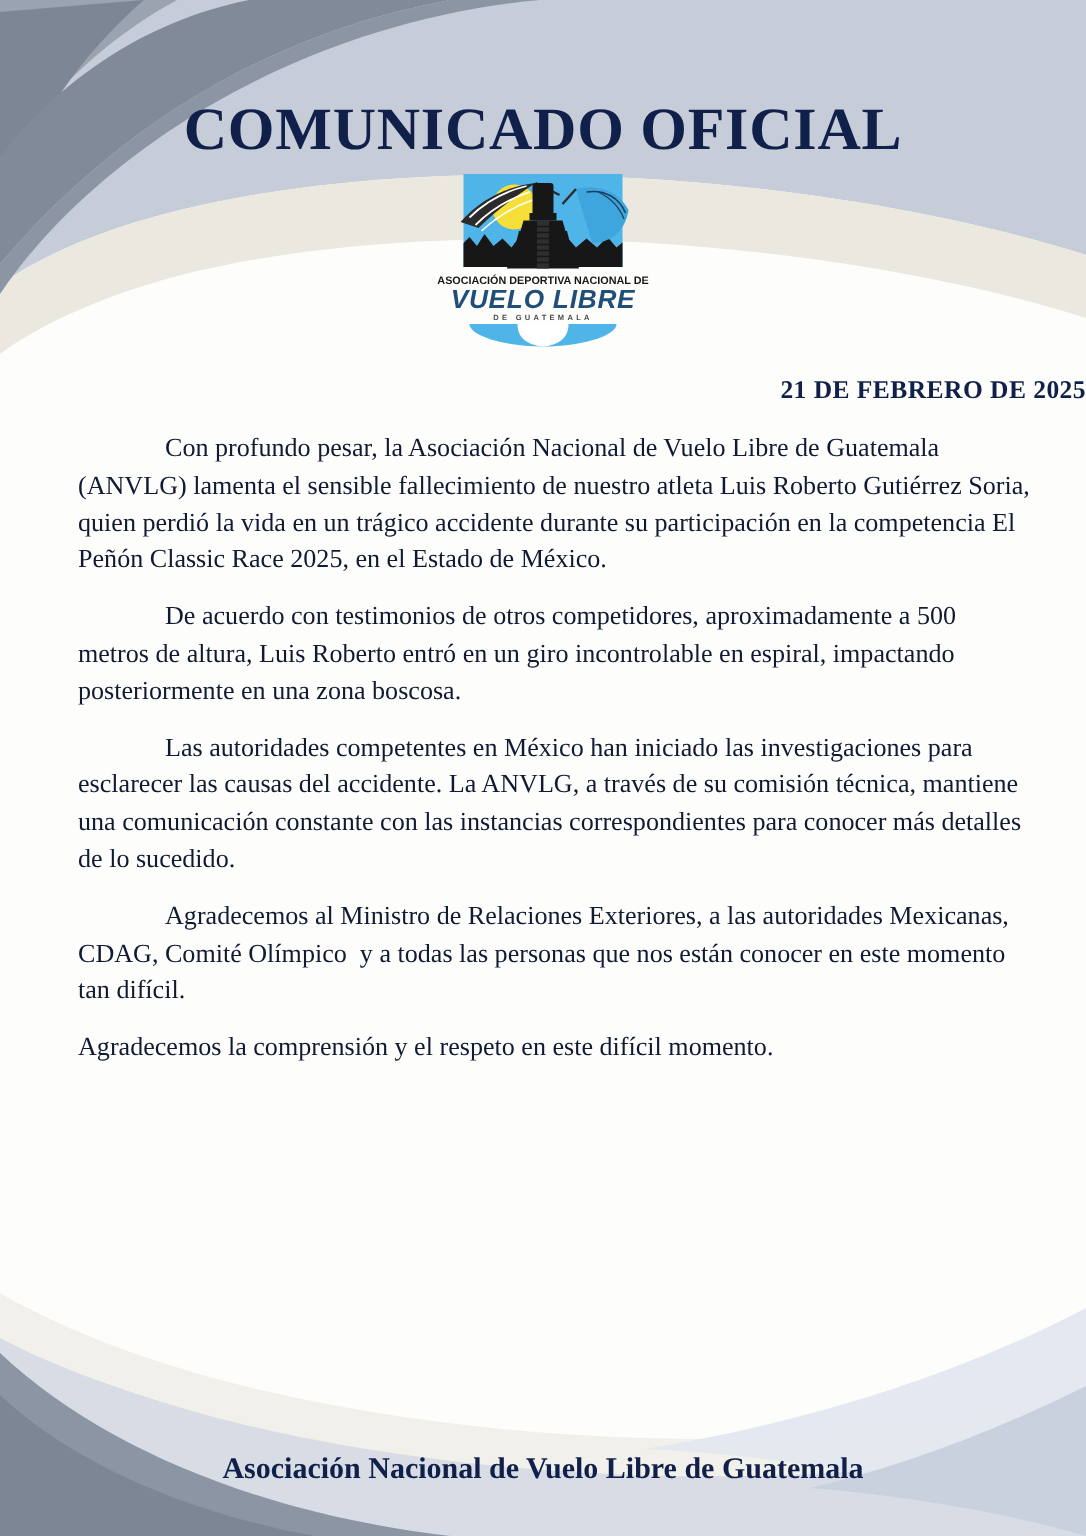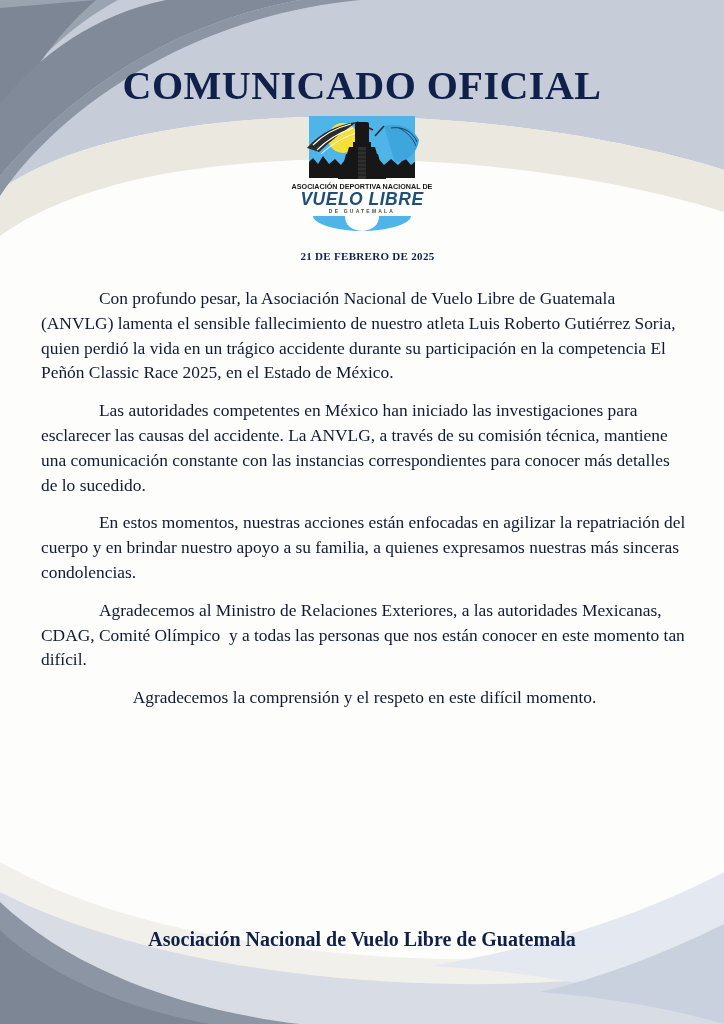--- a/index.html
+++ b/index.html
@@ -56,52 +56,51 @@
     right: 1px;
     display: flex;
     justify-content: center;
   }
 
   .doc-date {
     position: absolute;
     top: 250px;
     left: 0;
     right: 0;
-    text-align: center;
+    text-align: right;
     font-weight: bold;
-    font-size: 11px;
+    font-size: 17px;
     letter-spacing: 0.3px;
     color: #10204a;
     padding-left: 11px;
   }
 
   .body-text {
     position: absolute;
     top: 286px;
     left: 36px;
     width: 652px;
     color: #111a33;
     font-size: 17.4px;
     line-height: 24.8px;
     text-align: left;
   }
 
   .body-text p {
-    margin: 0 0 13px 5px;
+    margin: 0 0 13px 16px;
     text-indent: 58px;
     white-space: pre-wrap;
   }
   .body-text p.no-indent {
     text-indent: 0;
-    text-align: center;
   }
 
   .signature {
     position: absolute;
-    top: 928px;
+    top: 968px;
     left: 0;
     right: 0;
     text-align: center;
     font-weight: bold;
     font-size: 20px;
     color: #10204a;
   }
 
   
   .logo-svg { display: block; }
@@ -239,22 +238,22 @@
           <path d="M58,104 L92,104 C92,113 86,118 75,119
                    C64,118 58,113 58,104 Z" fill="#ffffff"></path>
         </g>
       </svg>
     </div>
 
     <div class="doc-date">21 DE FEBRERO DE 2025</div>
 
     <div class="body-text">
       <p>Con profundo pesar, la Asociación Nacional de Vuelo Libre de Guatemala (ANVLG) lamenta el sensible fallecimiento de nuestro atleta Luis Roberto Gutiérrez Soria, quien perdió la vida en un trágico accidente durante su participación en la competencia El Peñón Classic Race 2025, en el Estado de México.</p>
+      <p>De acuerdo con testimonios de otros competidores, aproximadamente a 500 metros de altura, Luis Roberto entró en un giro incontrolable en espiral, impactando posteriormente en una zona boscosa.</p>
       <p>Las autoridades competentes en México han iniciado las investigaciones para esclarecer las causas del accidente. La ANVLG, a través de su comisión técnica, mantiene una comunicación constante con las instancias correspondientes para conocer más detalles de lo sucedido.</p>
-      <p>En estos momentos, nuestras acciones están enfocadas en agilizar la repatriación del cuerpo y en brindar nuestro apoyo a su familia, a quienes expresamos nuestras más sinceras condolencias.</p>
       <p>Agradecemos al Ministro de Relaciones Exteriores, a las autoridades Mexicanas, CDAG, Comité Olímpico  y a todas las personas que nos están conocer en este momento tan difícil.</p>
       <p class="no-indent">Agradecemos la comprensión y el respeto en este difícil momento.</p>
     </div>
 
     <div class="signature">Asociación Nacional de Vuelo Libre de Guatemala</div>
 
   </div>
 </div>
 
 </body></html>

